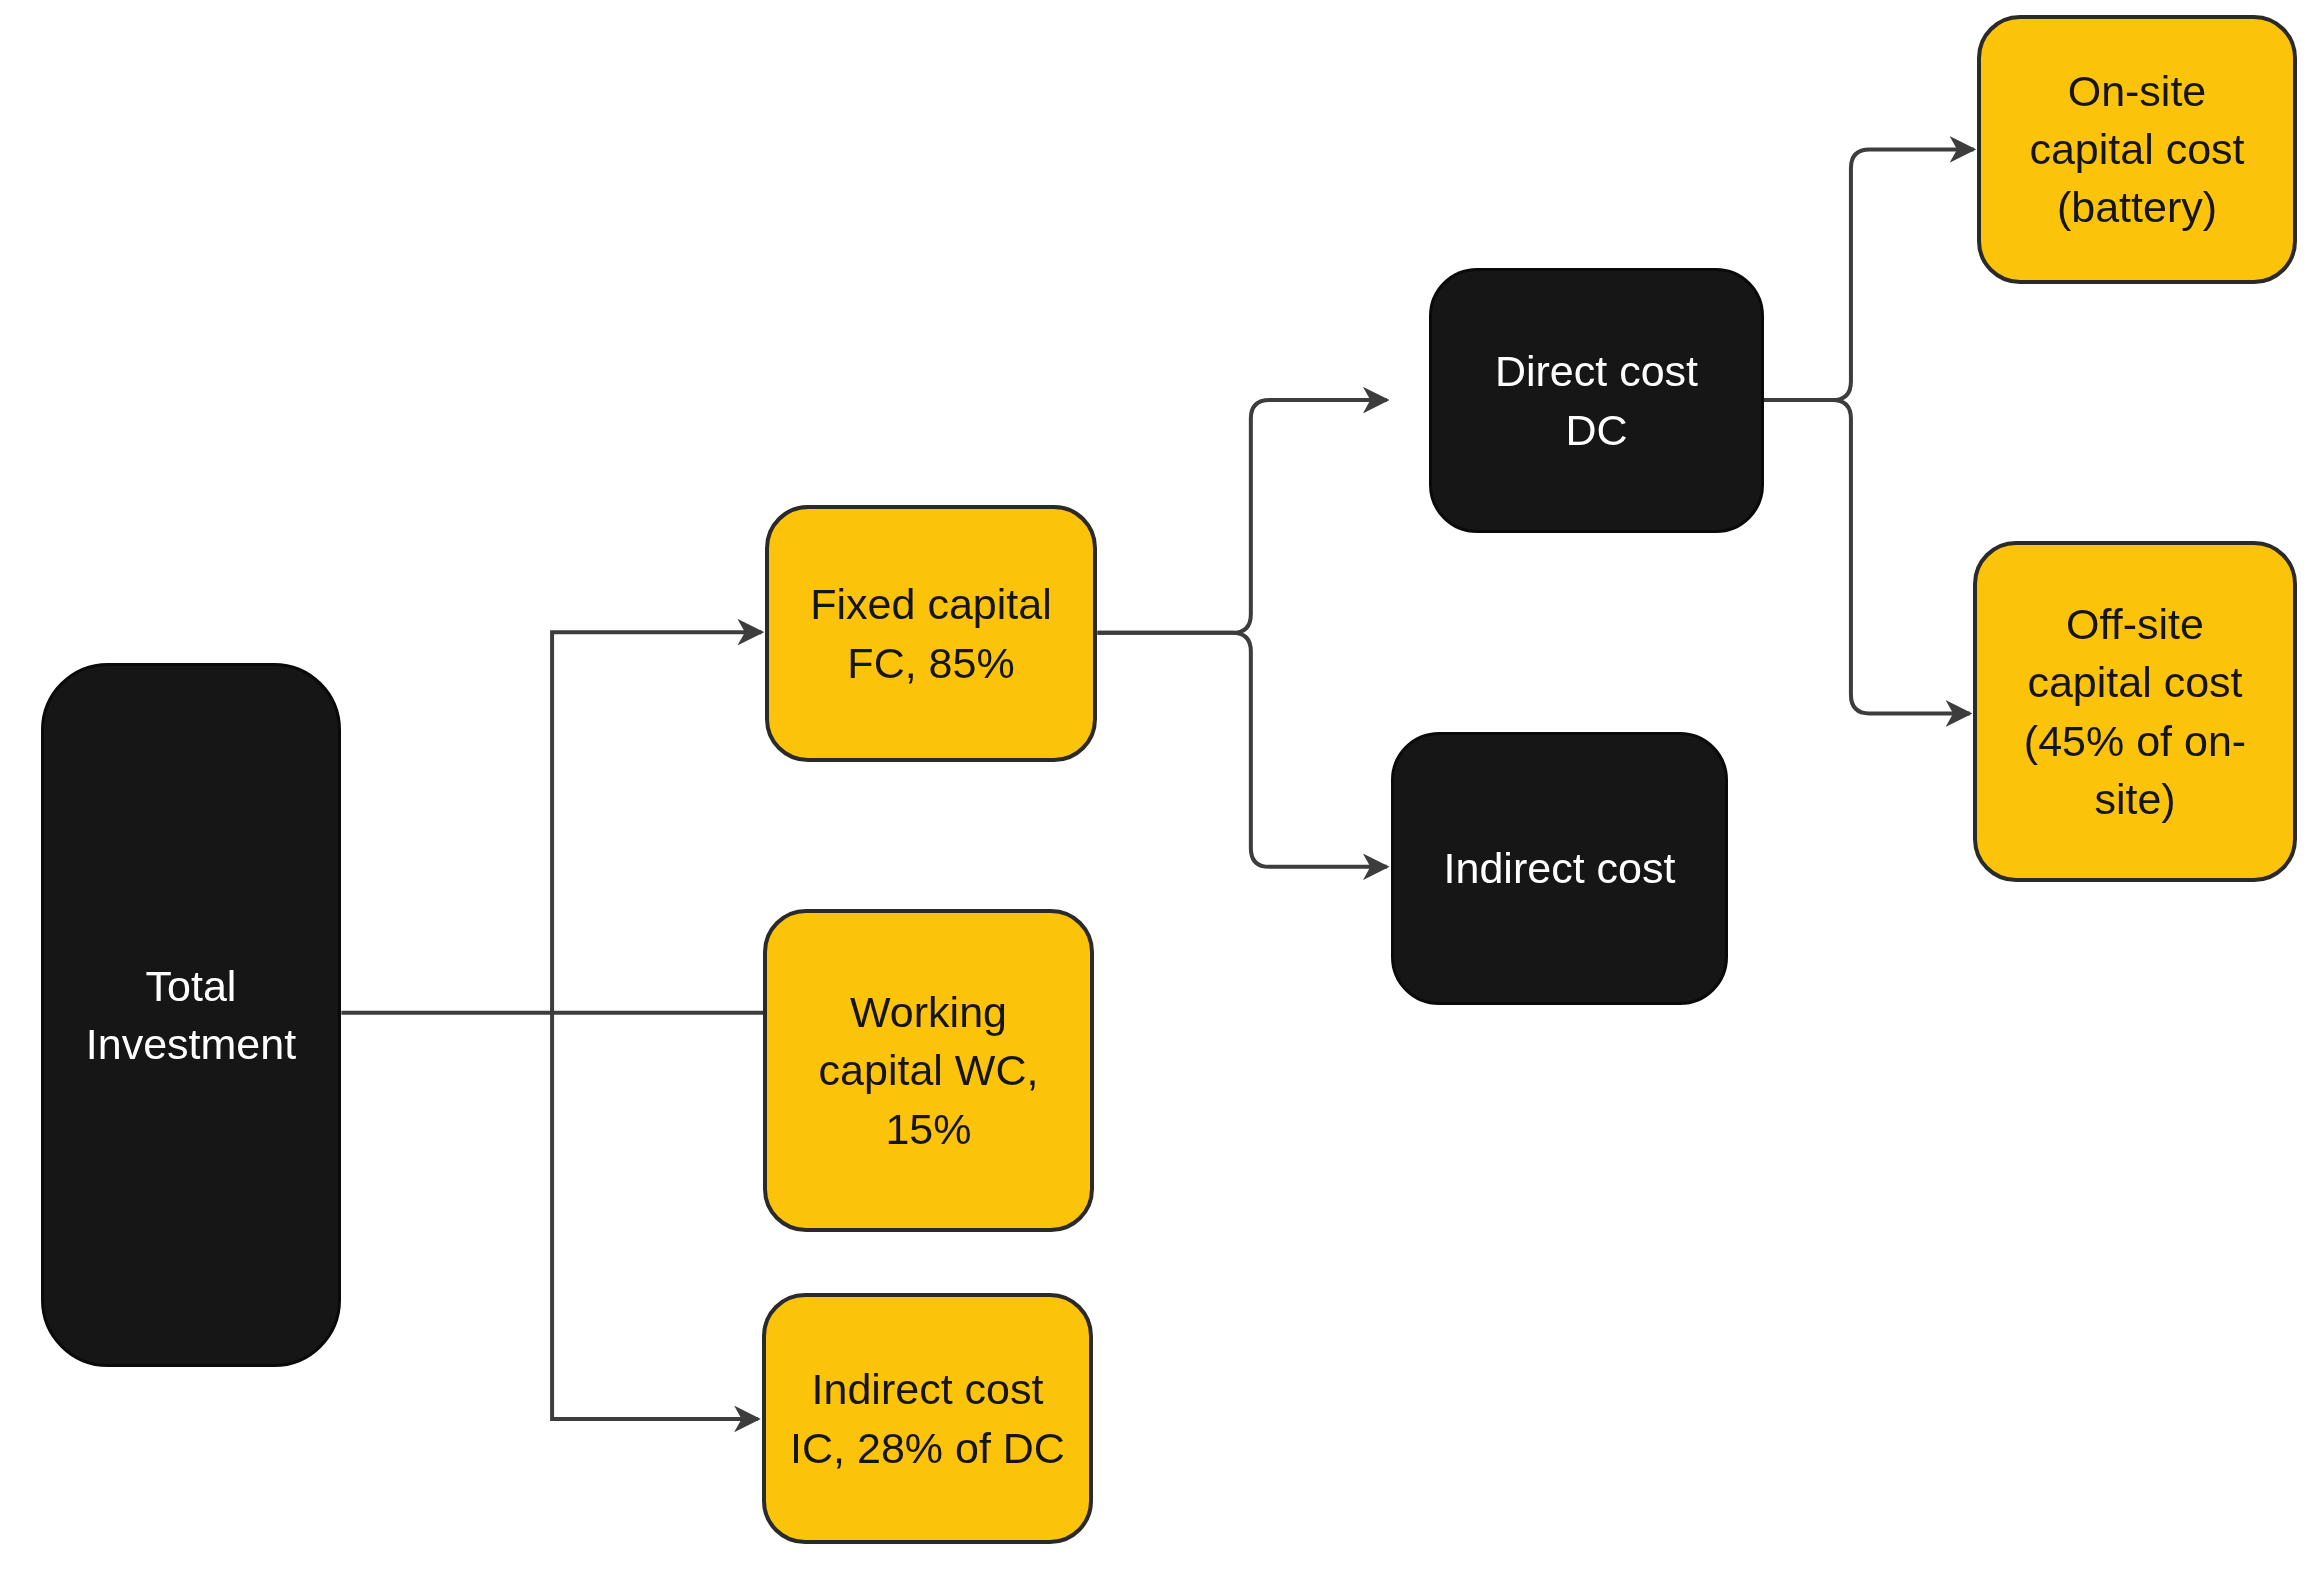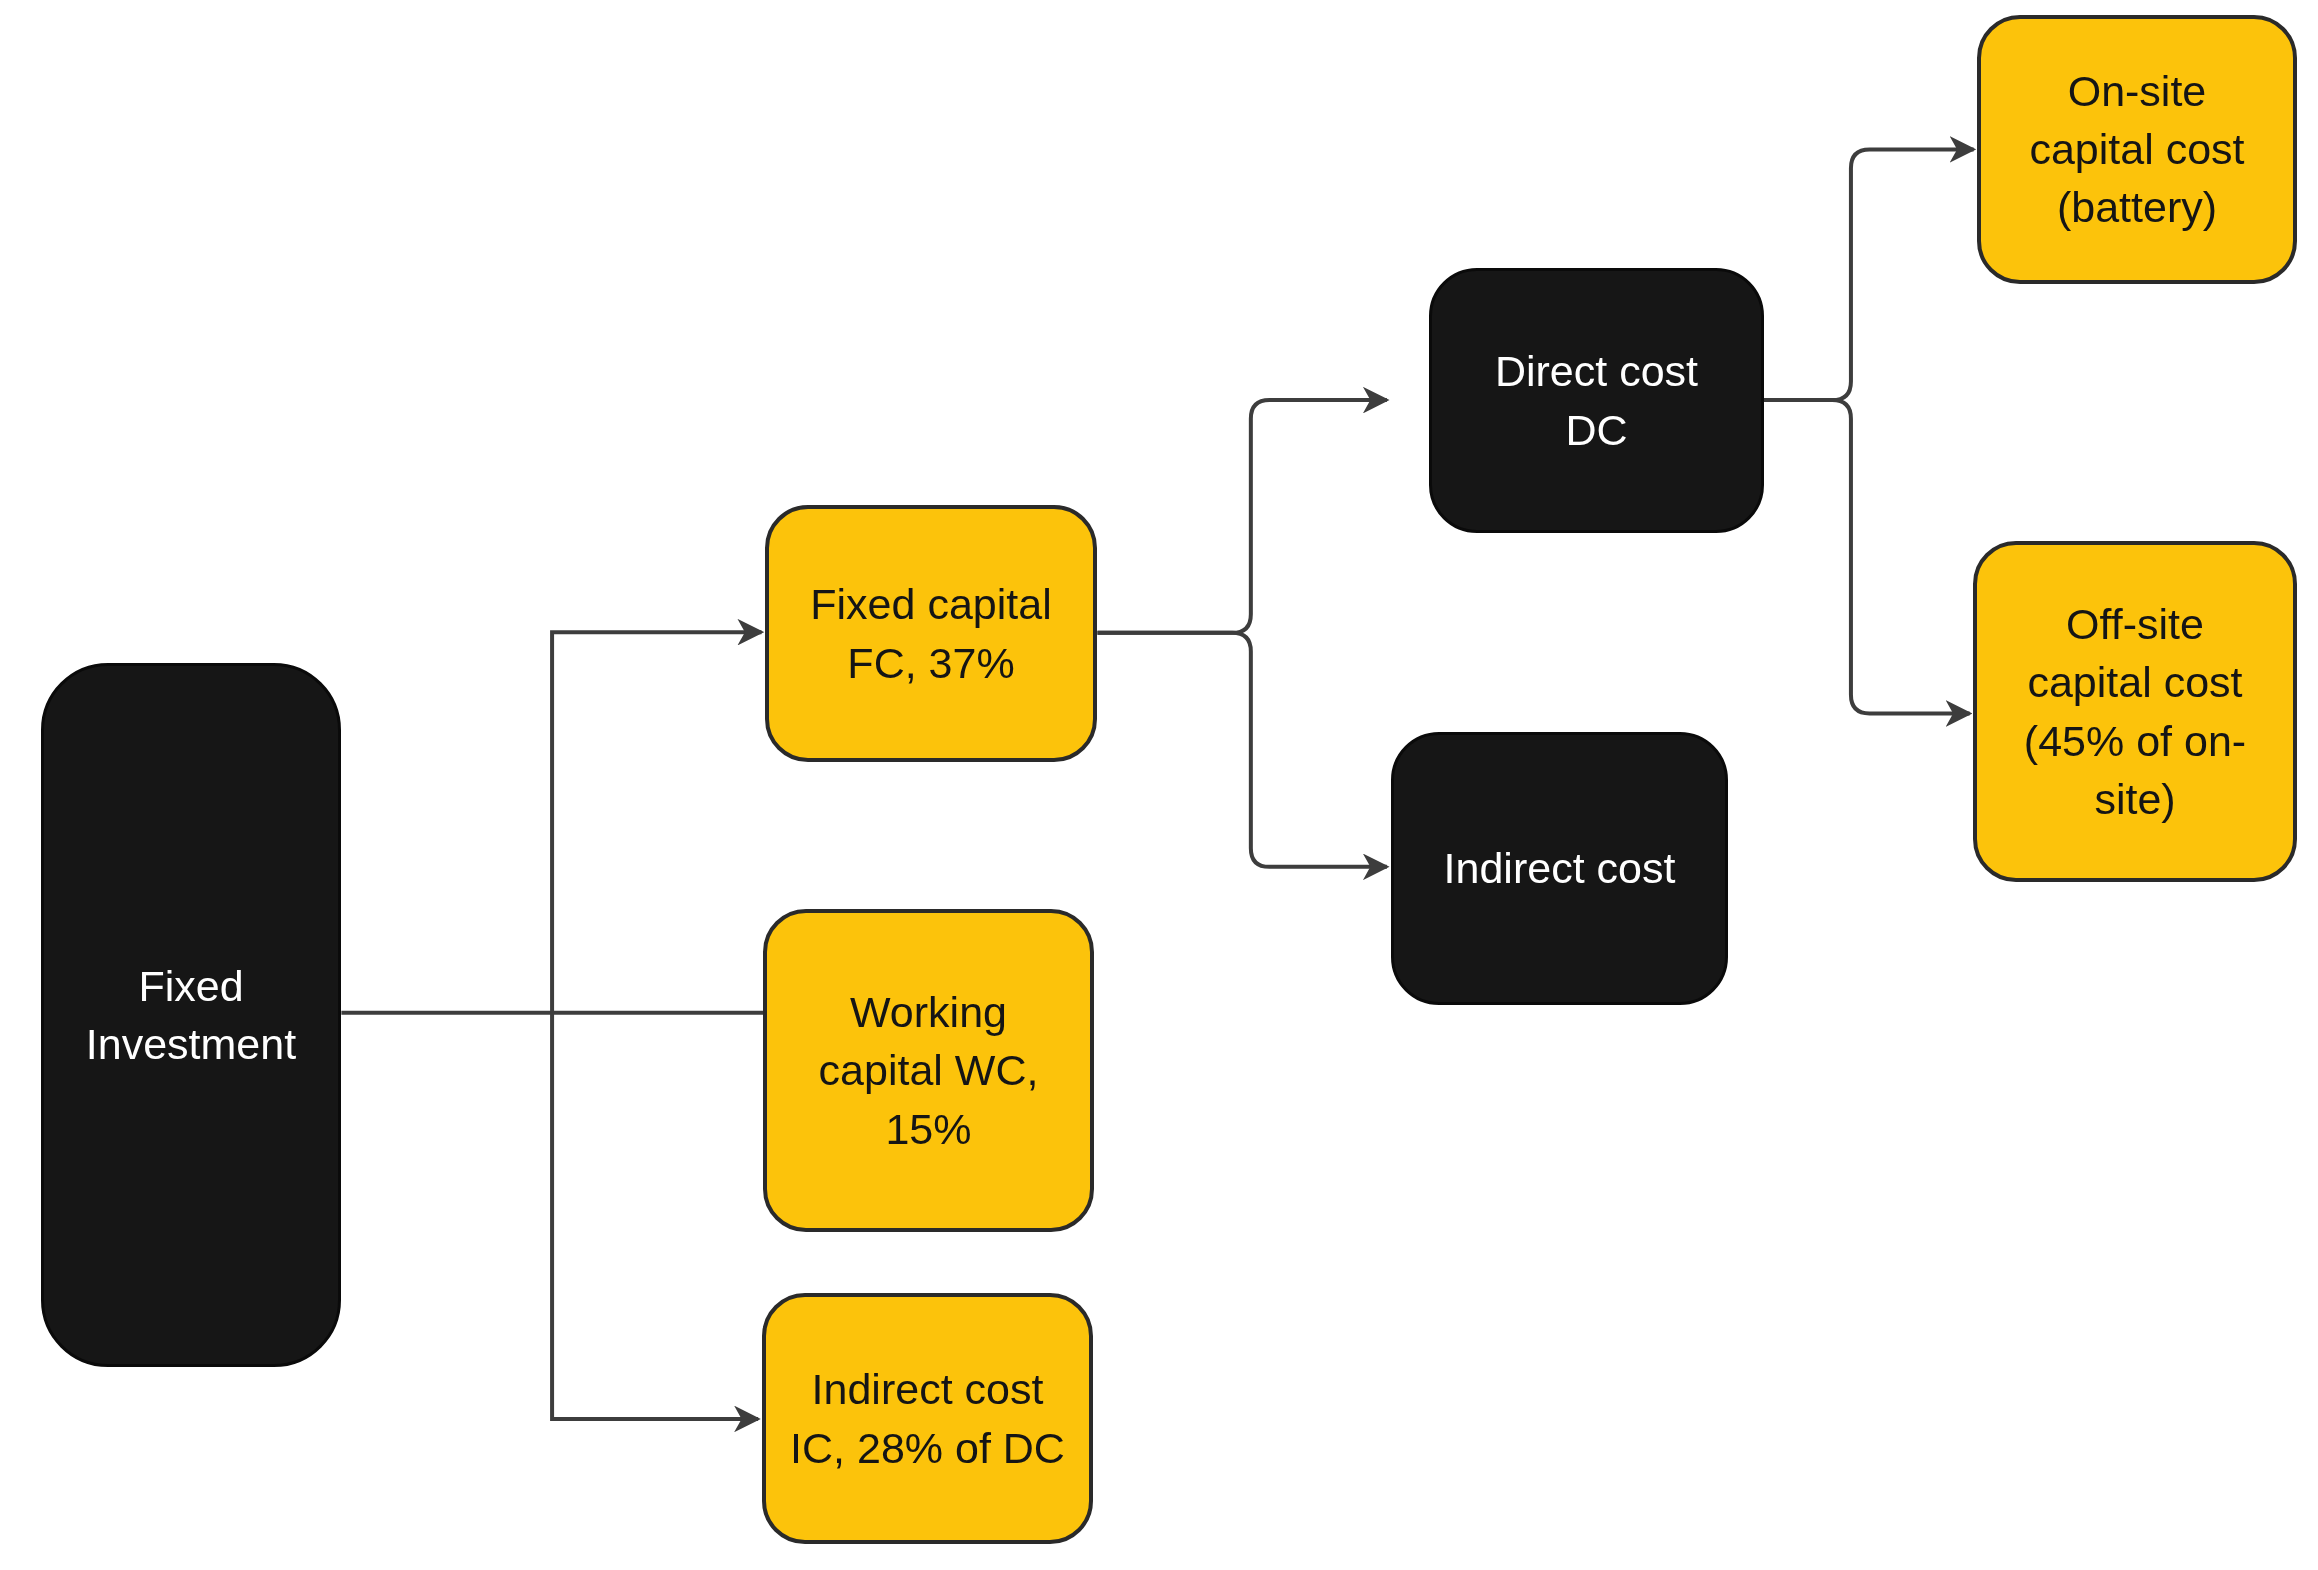--- a/index.html
+++ b/index.html
@@ -81,25 +81,25 @@
 
     <path class="edge" marker-end="url(#arrow)" d="M 1646 949 L 1848 949 Q 1876 949 1876 921 L 1876 628 Q 1876 600 1904 600 L 2080 600"></path>
 
     <path class="edge" marker-end="url(#arrow)" d="M 1646 949 L 1848 949 Q 1876 949 1876 977 L 1876 1272 Q 1876 1300 1904 1300 L 2080 1300"></path>
 
     <path class="edge" marker-end="url(#arrow)" d="M 2588 600 L 2748 600 Q 2776 600 2776 572 L 2776 252 Q 2776 224 2804 224 L 2960 224"></path>
 
     <path class="edge" marker-end="url(#arrow)" d="M 2588 600 L 2748 600 Q 2776 600 2776 628 L 2776 1042 Q 2776 1070 2804 1070 L 2954 1070"></path>
   </svg>
 
-  <div class="node black big-radius" style="left:41px;top:663px;width:300px;height:704px;">Fixed
+  <div class="node black big-radius" style="left:41px;top:663px;width:300px;height:704px;">Total
 Investment</div>
 
   <div class="node yellow" style="left:765px;top:505px;width:332px;height:257px;">Fixed capital
-FC, 37%</div>
+FC, 85%</div>
 
   <div class="node yellow" style="left:763px;top:909px;width:331px;height:323px;">Working
 capital WC,
 15%</div>
 
   <div class="node yellow" style="left:762px;top:1293px;width:331px;height:251px;">Indirect cost
 IC, 28% of DC</div>
 
   <div class="node black" style="left:1391px;top:268px;width:335px;height:265px;margin-left:38px;">Direct cost
 DC</div>

